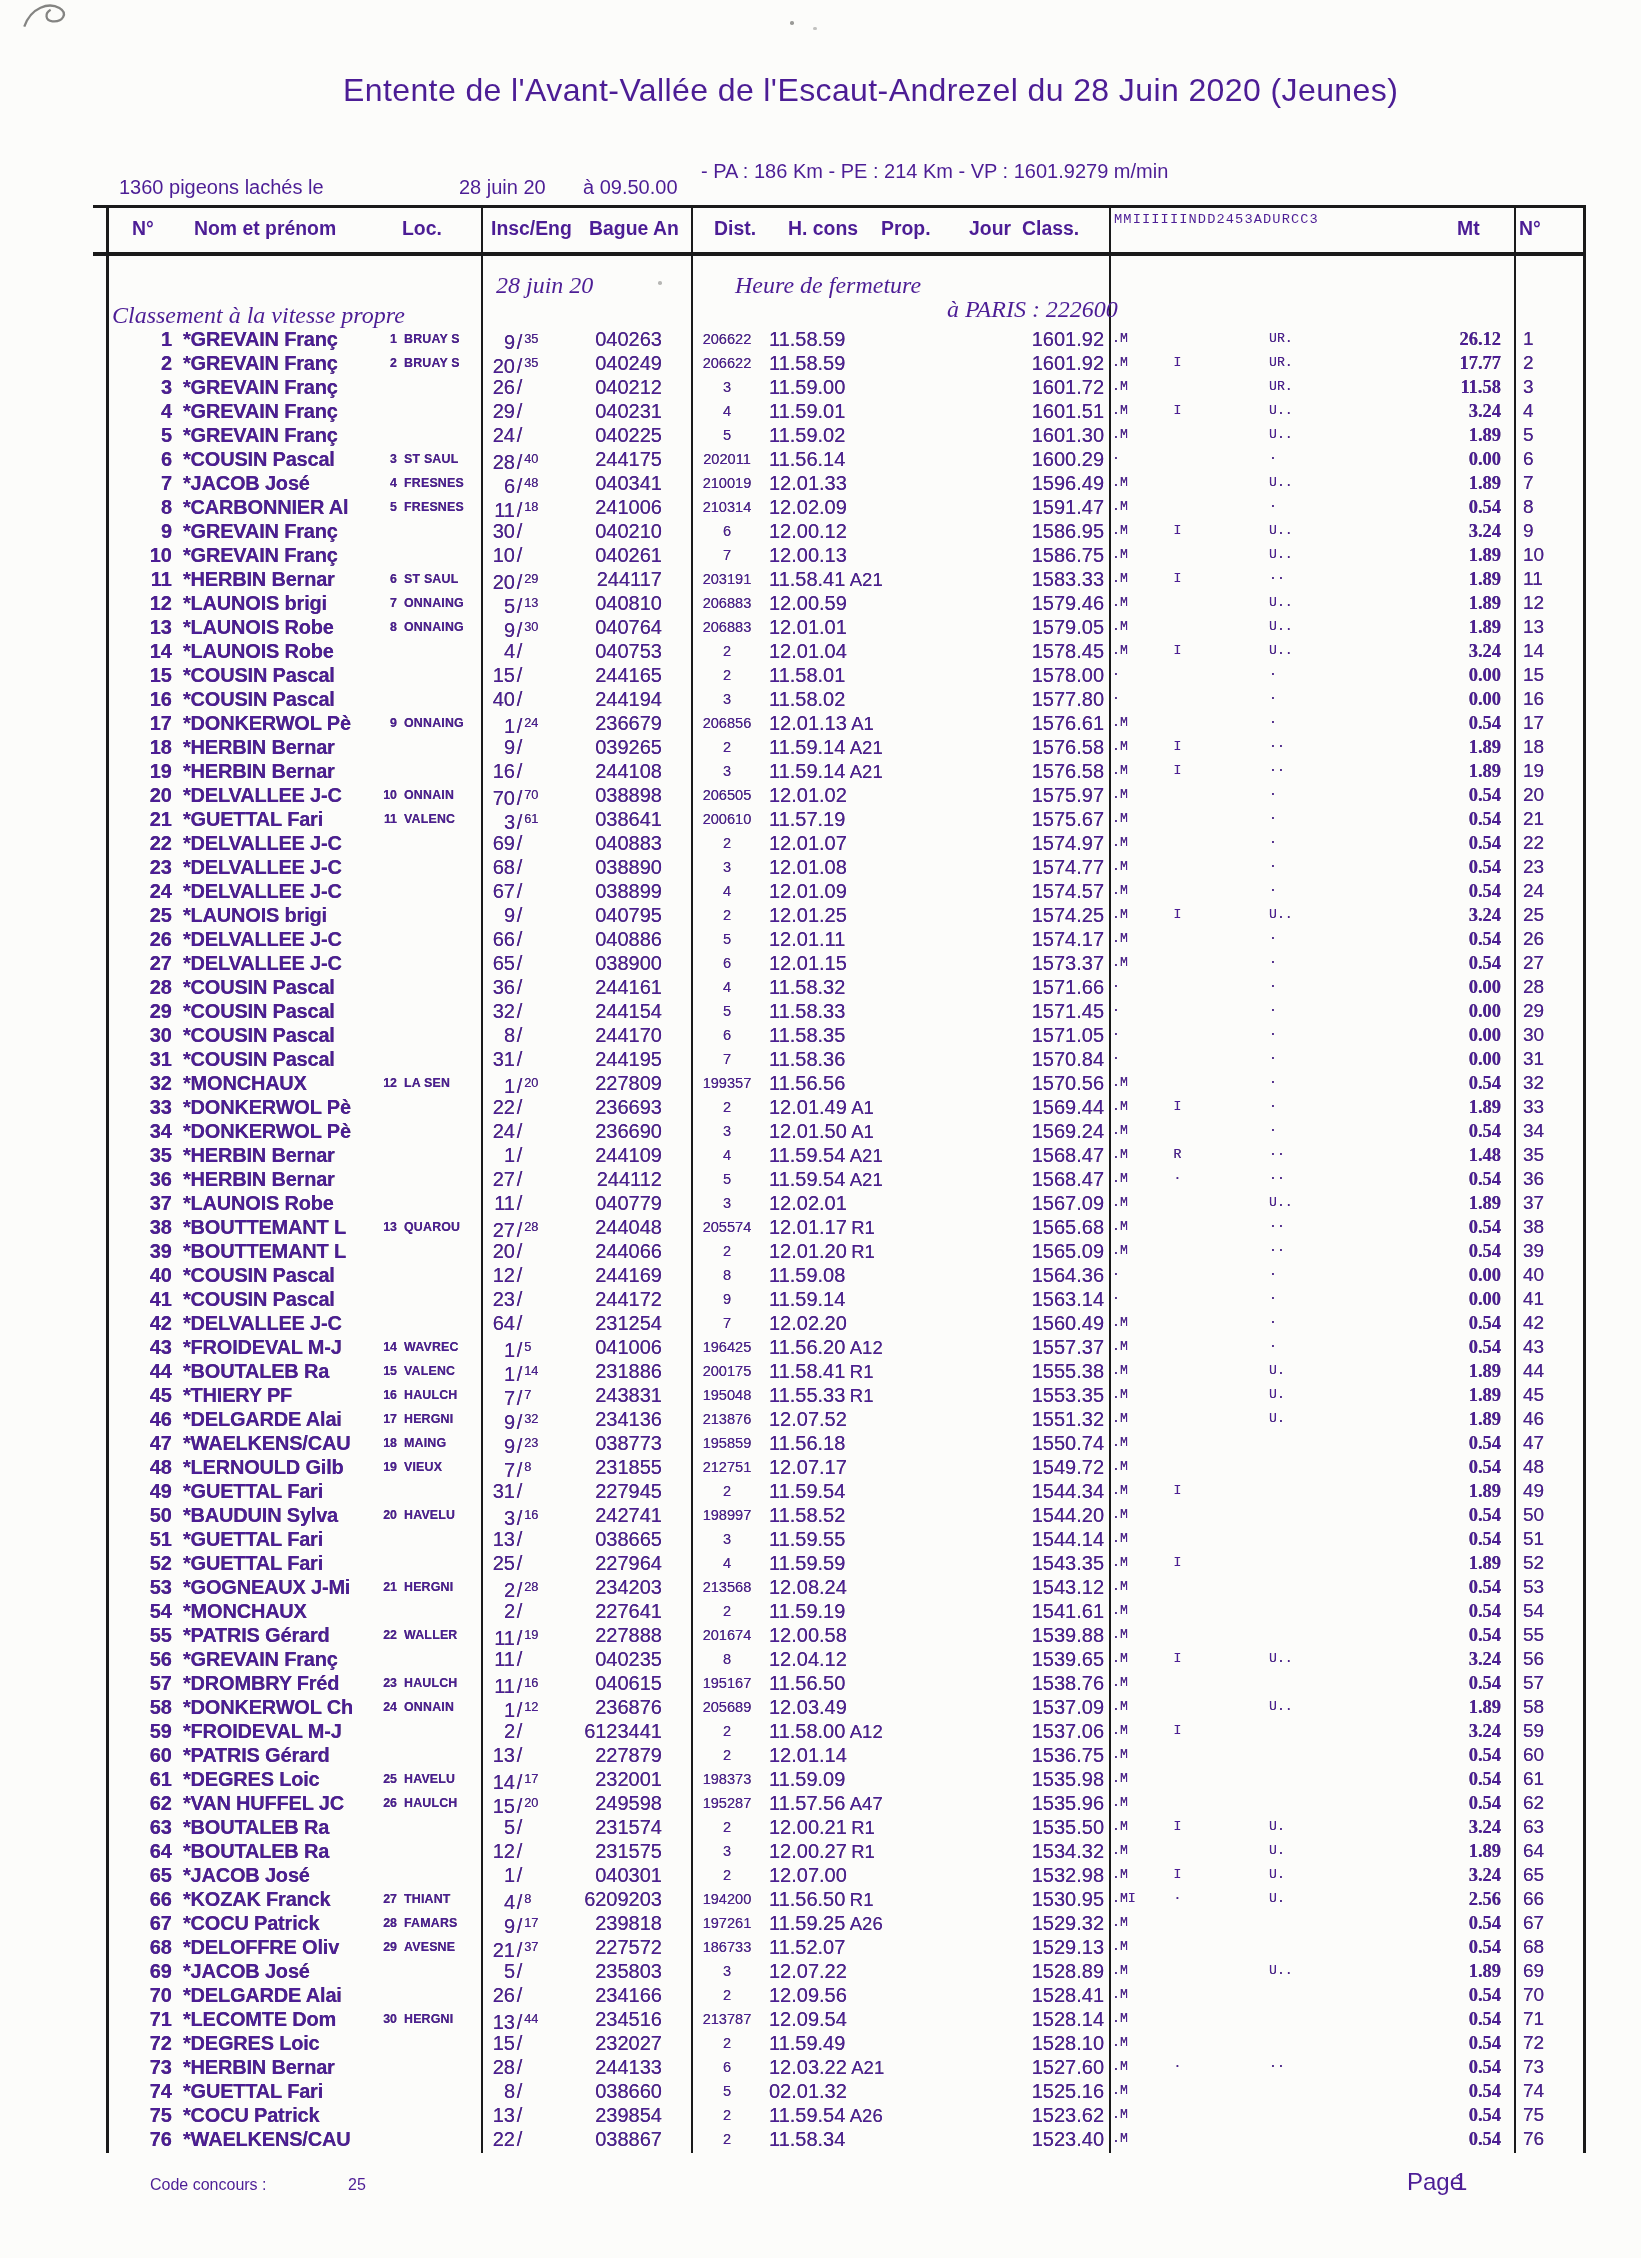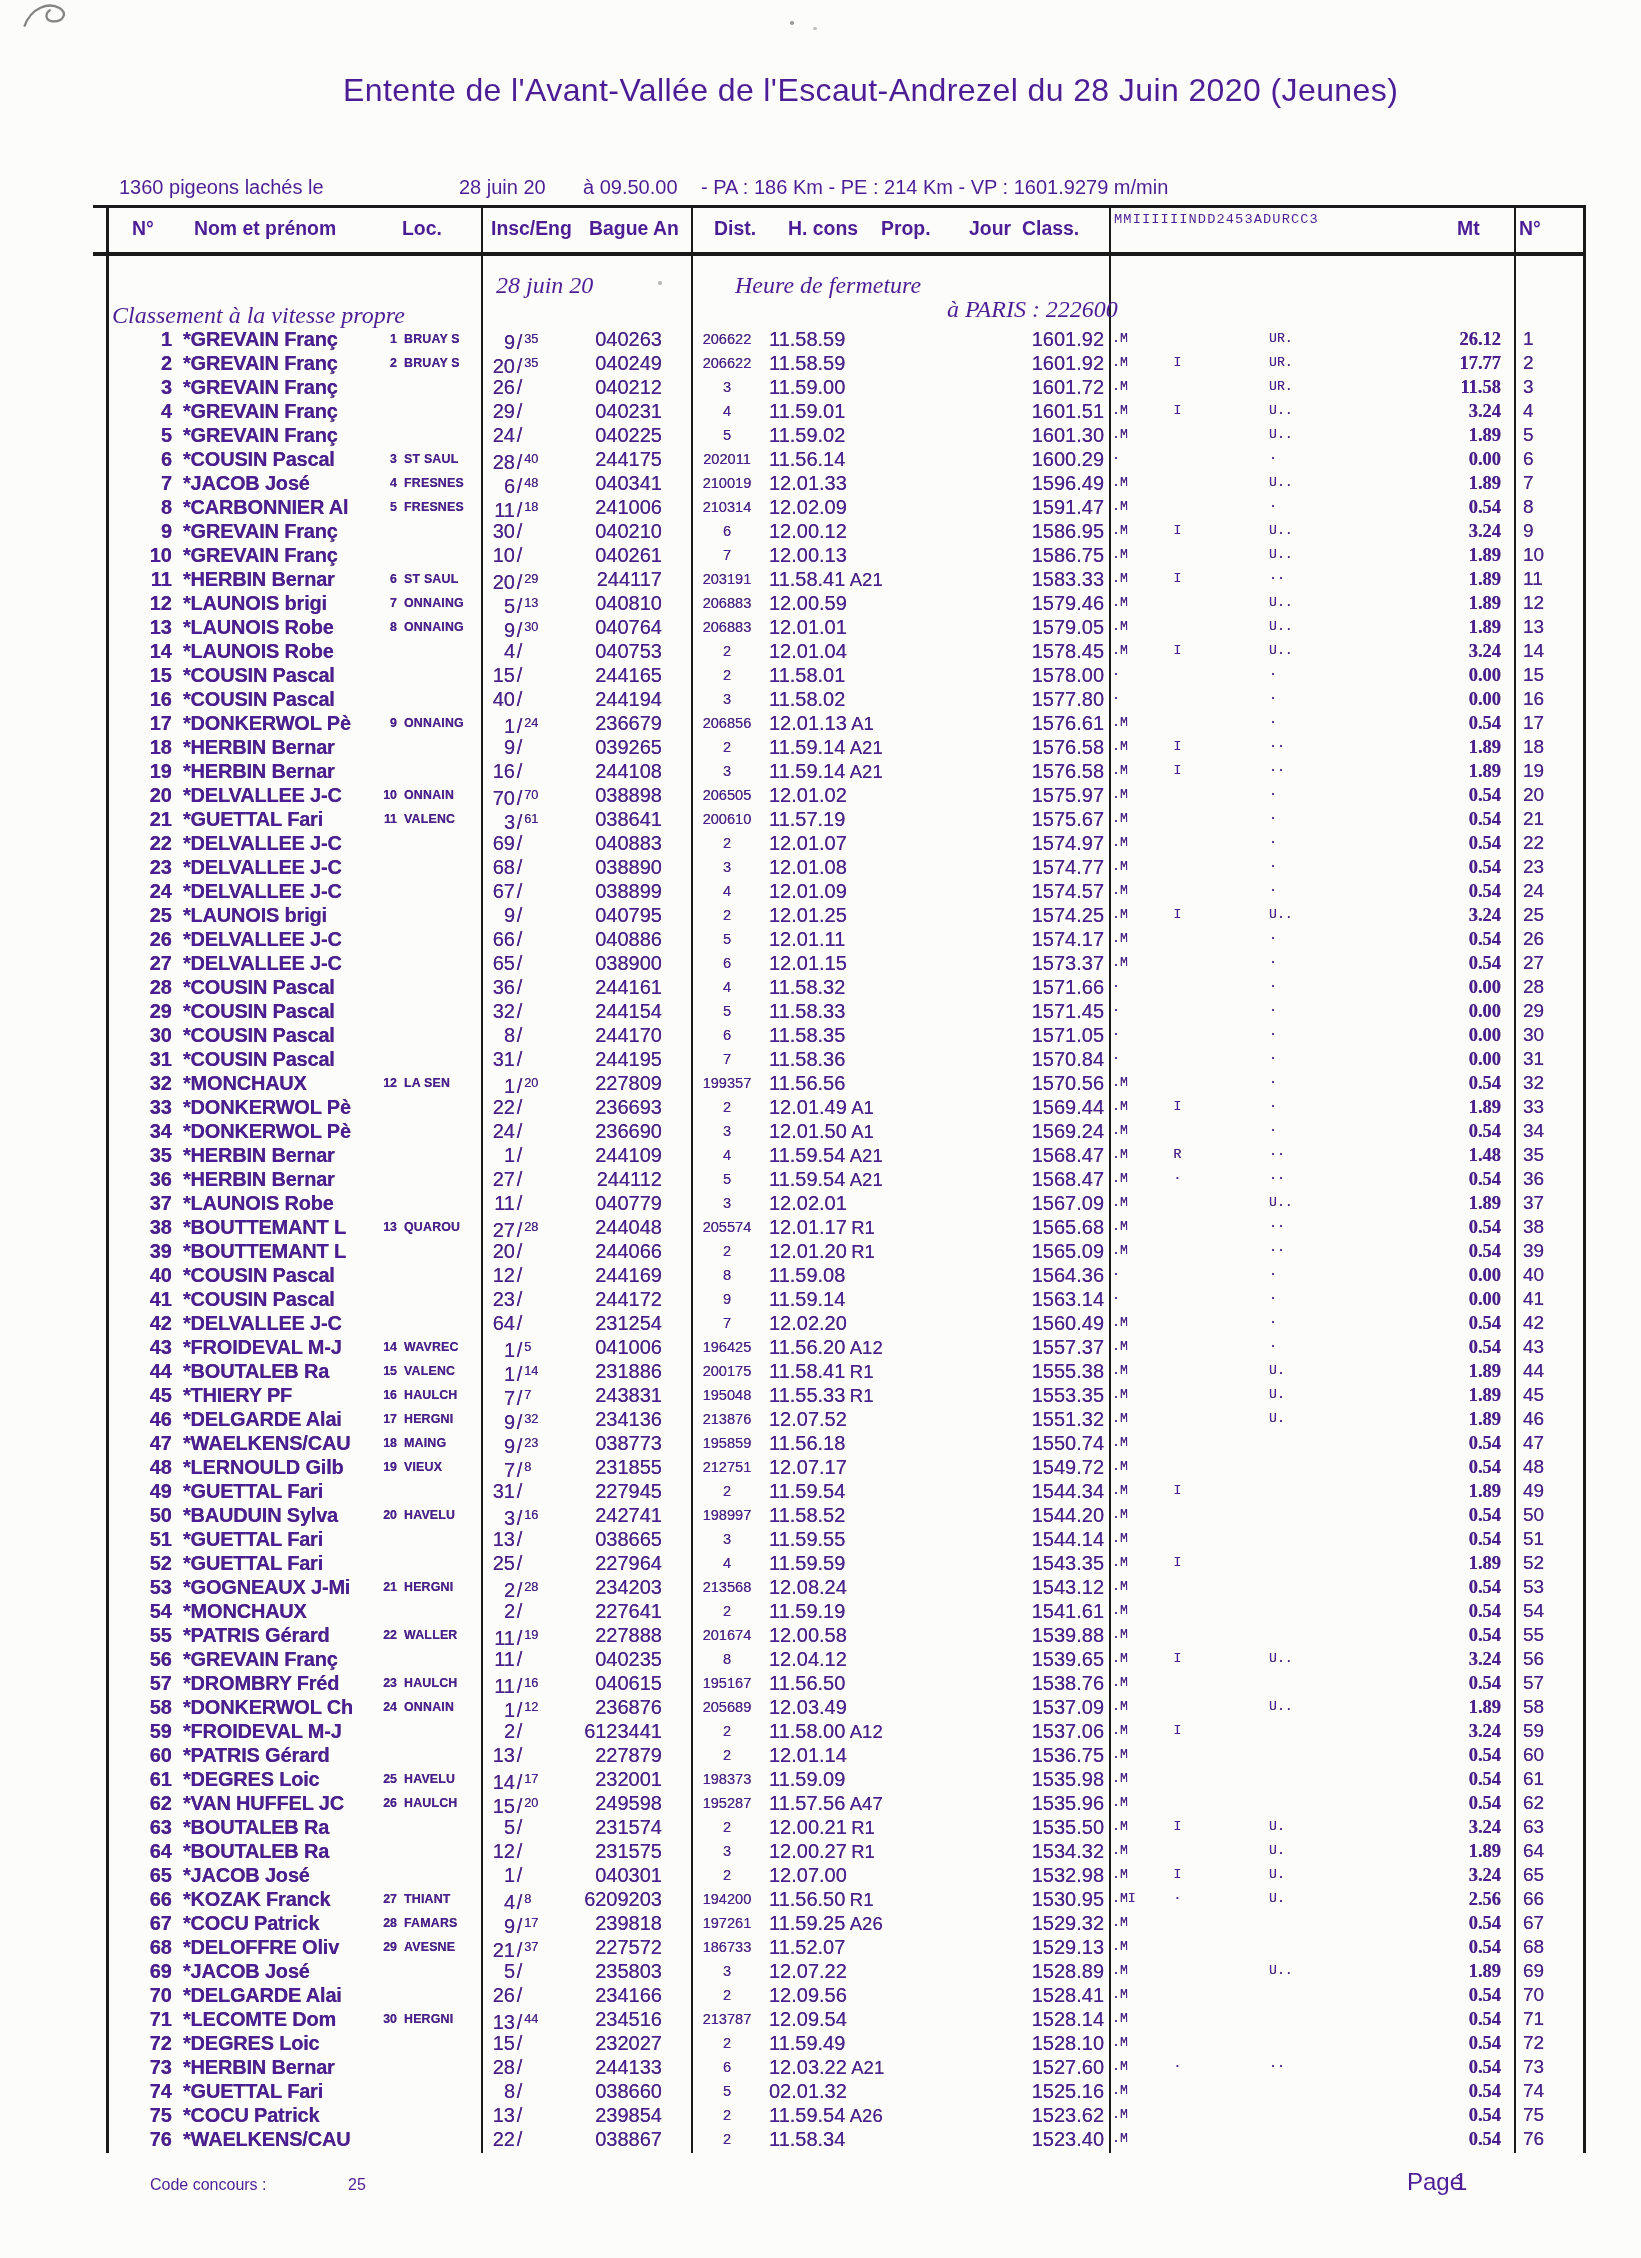--- a/index.html
+++ b/index.html
@@ -52,21 +52,21 @@
   </svg>
   <div class="speck" style="left:790px;top:21px;"></div>
   <div class="speck" style="left:813px;top:26.5px;opacity:.6;"></div>
   <div class="speck" style="left:658px;top:281px;opacity:.7;"></div>
 
   <div class="abs title" style="left:343px;top:72px;width:1041px;">Entente de l'Avant-Vallée de l'Escaut-Andrezel du 28 Juin 2020 (Jeunes)</div>
 
   <div class="abs info" style="left:119px;top:176px;">1360 pigeons lachés le</div>
   <div class="abs info" style="left:459px;top:176px;">28 juin 20</div>
   <div class="abs info" style="left:583px;top:176px;">à 09.50.00</div>
-  <div class="abs info" style="left:701px;top:176px;">- PA : 186 Km - PE : 214 Km - VP : 1601.9279 m/min</div>
+  <div class="abs info" style="left:701px;top:160px;">- PA : 186 Km - PE : 214 Km - VP : 1601.9279 m/min</div>
 
   <div class="hline" style="left:93px;top:205px;width:1493px;height:2.6px;"></div>
   <div class="hline" style="left:93px;top:252px;width:1493px;height:4.4px;"></div>
 
   <div class="abs hlabel" style="left:132px;top:217px;">N°</div>
   <div class="abs hlabel" style="left:194px;top:217px;text-align:center;">Nom et prénom</div>
   <div class="abs hlabel" style="left:402px;top:217px;">Loc.</div>
   <div class="abs hlabel" style="left:491px;top:217px;">Insc/Eng</div>
   <div class="abs hlabel" style="left:589px;top:217px;">Bague An</div>
   <div class="abs hlabel" style="left:714px;top:217px;">Dist.</div>

